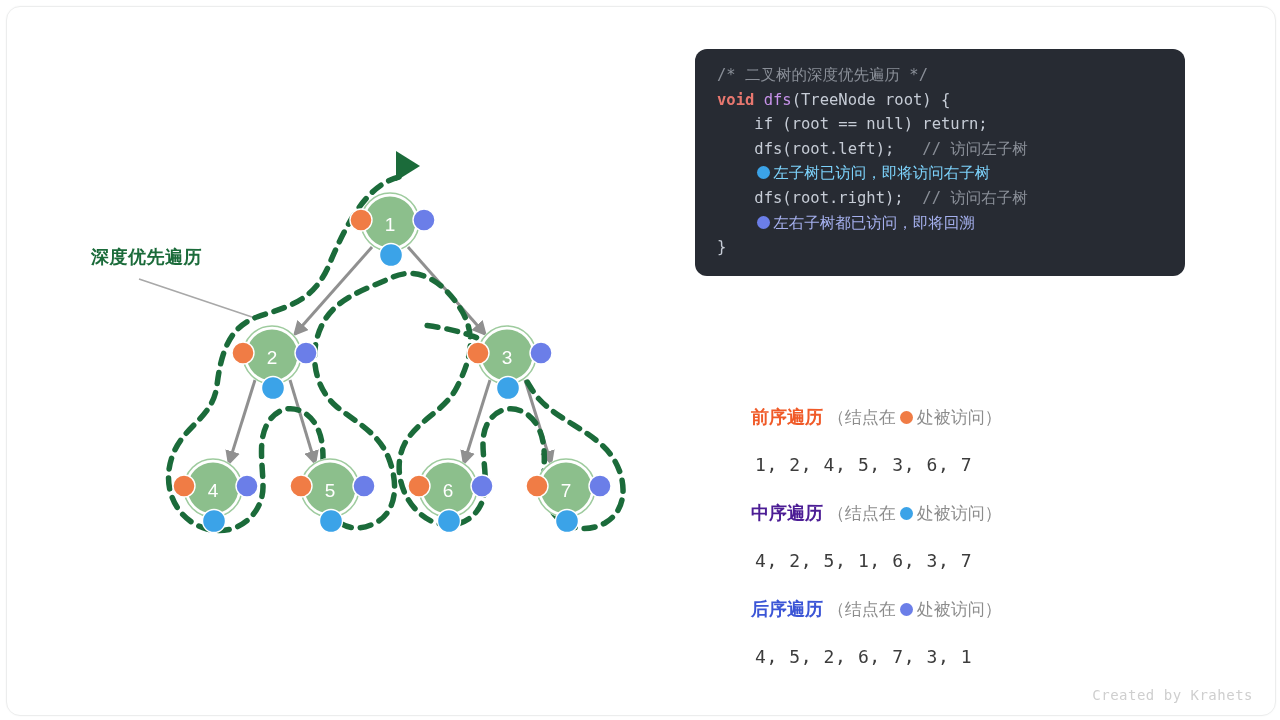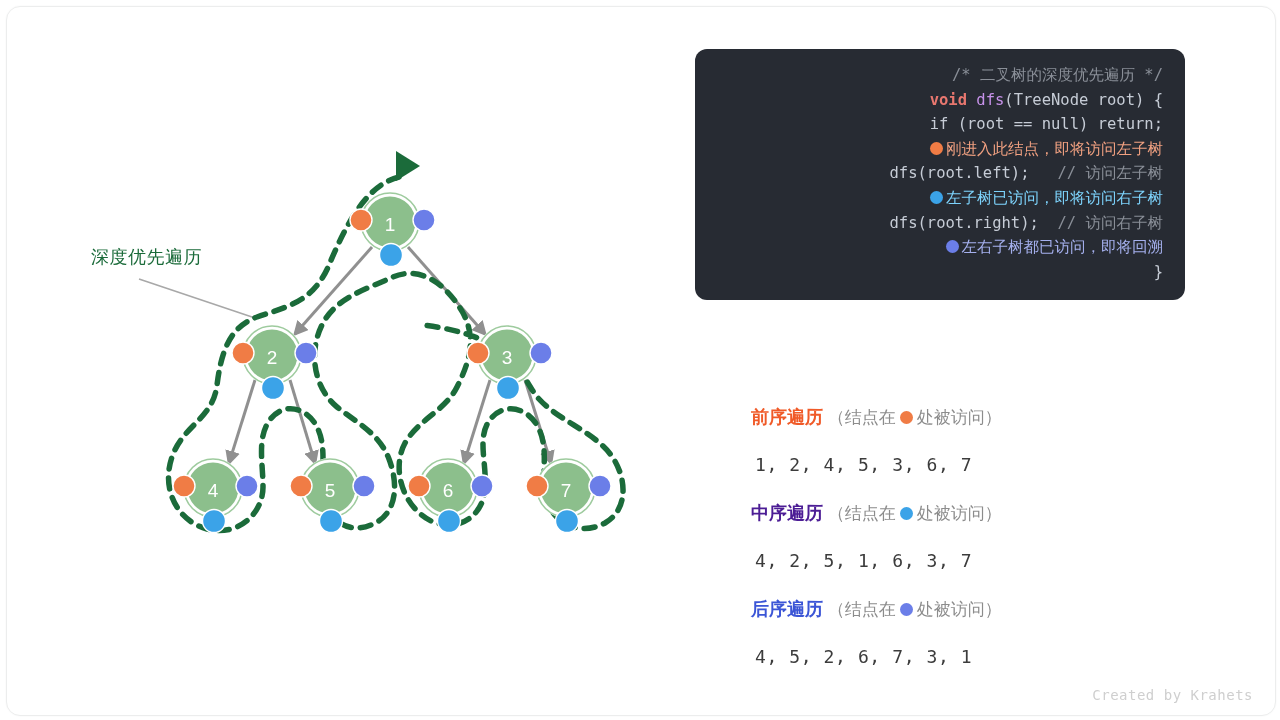--- a/index.html
+++ b/index.html
@@ -21,41 +21,41 @@
   }
 
   
   #diagram { position:absolute; left:0; top:0; width:680px; height:708px; }
   #diagram svg { position:absolute; left:0; top:0; }
 
   .dfs-label {
     position: absolute;
     left: 84px; top: 238px;
     font-size: 18px;
-    font-weight: normal;
+    font-weight: bold;
     color: #1b6b3a;
     letter-spacing: 0.5px;
     white-space: nowrap;
   }
 
   
   #code {
     position: absolute;
     left: 688px; top: 42px;
     width: 490px;
     box-sizing: border-box;
     background: #282c34;
     background: #272b33;
     border-radius: 12px;
     padding: 14px 0 16px 0;
     font-family: "DejaVu Sans Mono", monospace;
     font-size: 15.5px;
     line-height: 24.6px;
   }
-  .cl { padding: 0 22px; white-space: pre; color: #c6ccd6; text-align: right; }
+  .cl { padding: 0 22px; white-space: pre; color: #c6ccd6; }
   .cmt { color: #8a8f98; }
   .kw  { color: #e8776f; font-weight: bold; }
   .fn  { color: #c792ea; }
   .dot {
     display:inline-block; width:13px; height:13px;
     border-radius:50%; vertical-align: -1px;
     margin-right: 3px;
   }
   .d-orange { background:#f07c45; }
   .d-blue   { background:#3ba3e8; }
@@ -226,21 +226,20 @@
     <div class="dfs-label">深度优先遍历</div>
   </div>
 
   <div id="code">
     <div class="cl cmt">/* 二叉树的深度优先遍历 */</div>
 
     <div class="cl"><span class="kw">void</span><span class="fn"> dfs</span><span>(TreeNode root) {</span></div>
 
     <div class="cl">    if (root == null) return;</div>
 
-    <div class="cl"><span style="display:inline-block;width:2.6em"></span><span class="dot d-orange"></span><span class="ann t-orange">刚进入此结点，即将访问左子树</span></div>
 
     <div class="cl"><span>    dfs(root.left);</span><span class="cmt">   // 访问左子树</span></div>
 
     <div class="cl"><span style="display:inline-block;width:2.6em"></span><span class="dot d-blue"></span><span class="ann t-blue">左子树已访问，即将访问右子树</span></div>
 
     <div class="cl"><span>    dfs(root.right);</span><span class="cmt">  // 访问右子树</span></div>
 
     <div class="cl"><span style="display:inline-block;width:2.6em"></span><span class="dot d-purple"></span><span class="ann t-purple">左右子树都已访问，即将回溯</span></div>
 
     <div class="cl">}</div>

